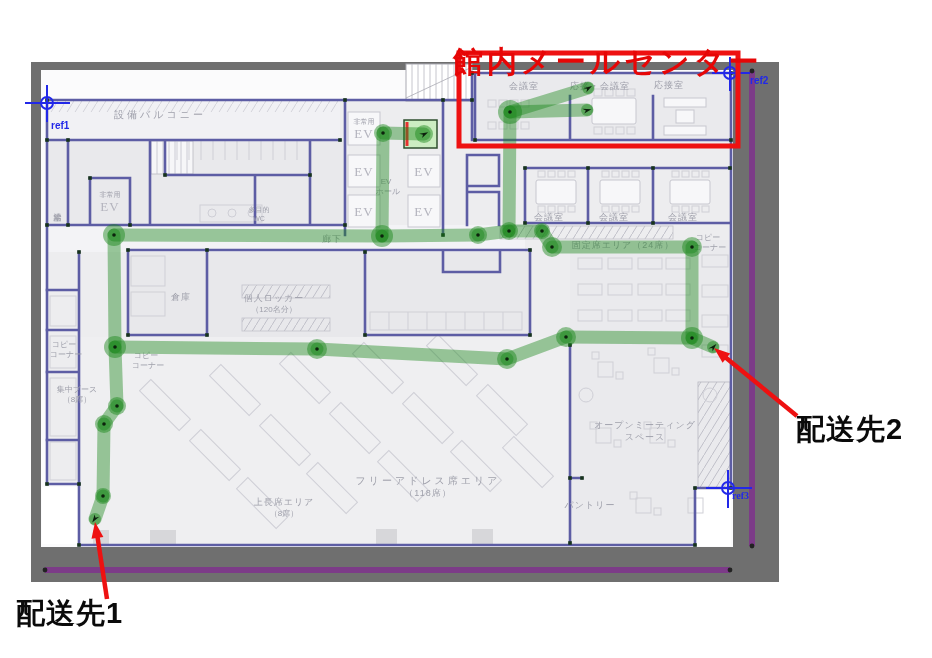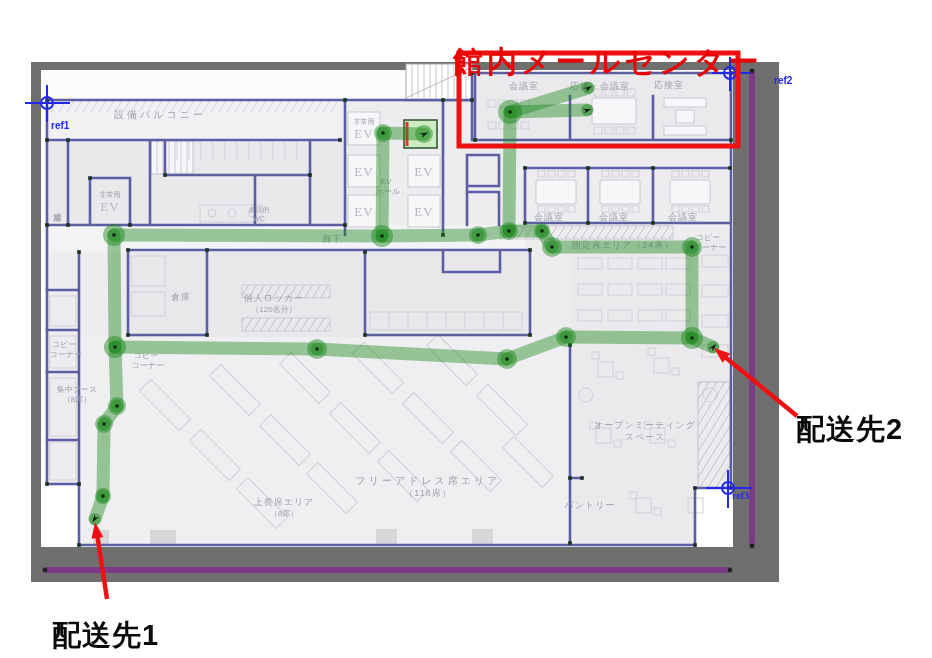--- a/index.html
+++ b/index.html
@@ -447,21 +447,21 @@
     <polygon points="95,522 103.4,536.9 91.5,538.7" stroke="none"></polygon>
   </g>
   <g fill="#ee1111" stroke="#ee1111">
     <line x1="797" y1="416" x2="725" y2="357" stroke-width="4.5"></line>
     <polygon points="714,348 730.2,353.5 722.6,362.8" stroke="none"></polygon>
   </g>
 </svg>
 
 <div class="hud title-red" style="left:453px;top:10px;margin-top:36px;">館内メールセンター</div>
 
-<div class="hud dest" style="left:16px;top:620px;margin-left:36px;">配送先1</div>
+<div class="hud dest" style="left:16px;top:598px;">配送先1</div>
 
 <div class="hud dest" style="left:796px;top:414px;">配送先2</div>
 
 <div class="hud reflab" style="left:51px;top:105px;margin-top:16px;">ref1</div>
-<div class="hud reflab" style="left:734px;top:76px;padding-left:40px;">ref2</div>
+<div class="hud reflab" style="left:750px;top:76px;">ref2</div>
 <div class="hud reflab" style="left:732px;top:491px;font-family:Liberation Serif, serif;">ref3</div>
 
 </div>
 
 </body></html>

